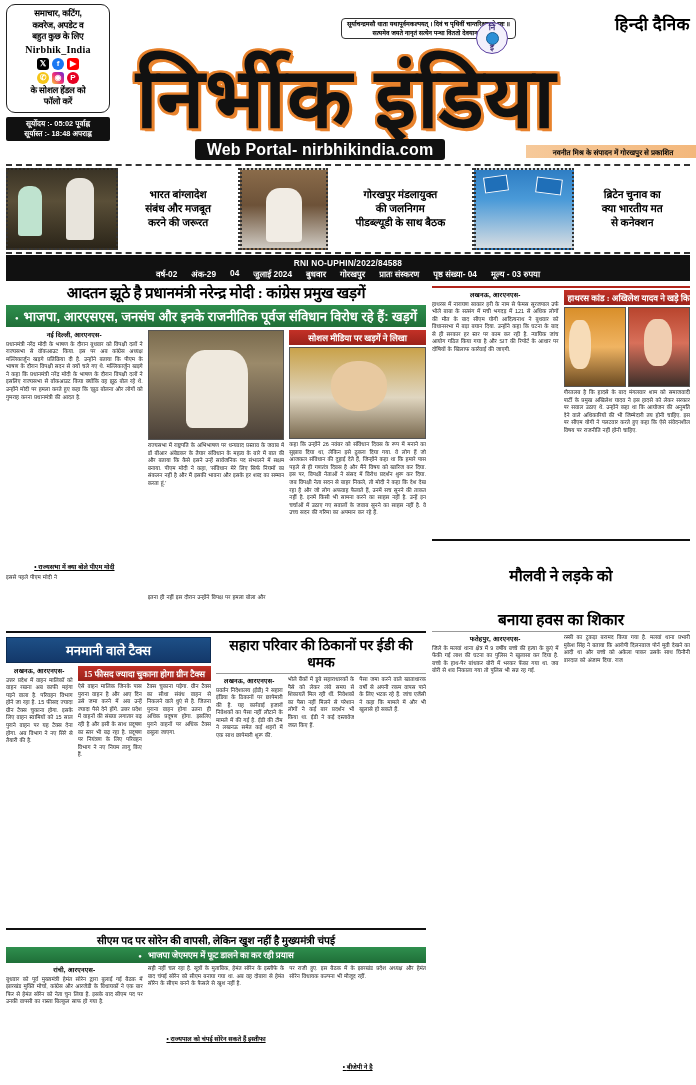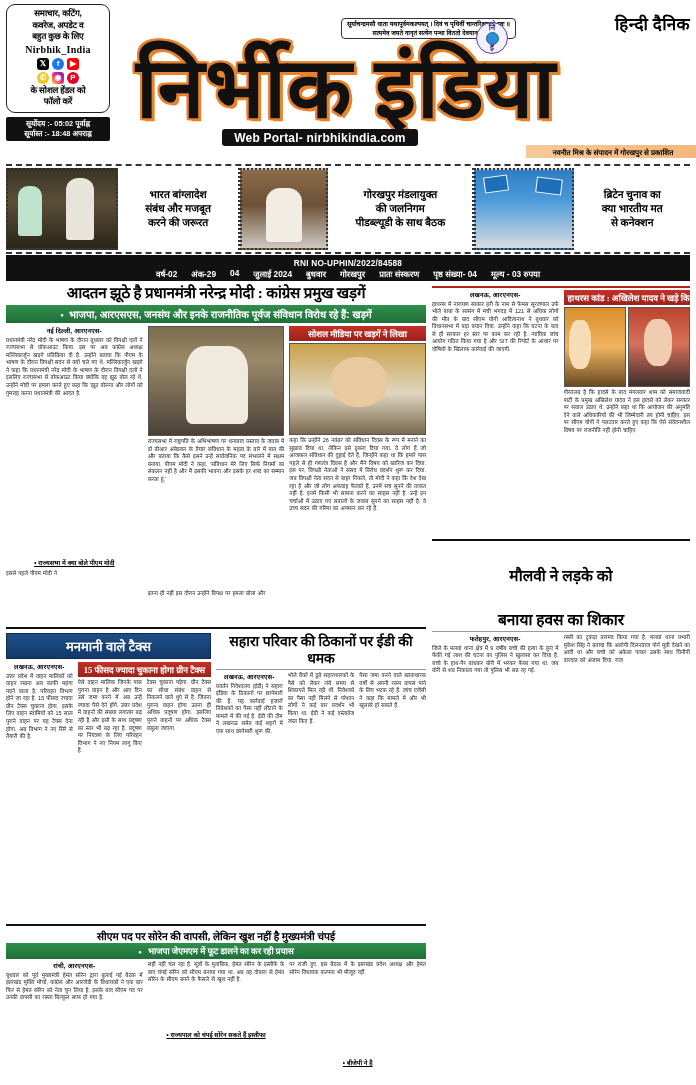--- a/index.html
+++ b/index.html
@@ -156,25 +156,25 @@
       2px -2px 0 #e8822c, -2px 2px 0 #e8822c,
       3px 3px 0 #e8822c;
     white-space: nowrap;
     margin-bottom: 2px;
     padding-top: 20px;
   }
   .web-portal {
     background: #111;
     color: #fff;
     font-weight: bold;
-    font-size: 12px;
+    font-size: 16px;
     padding: 1.5px 12px;
     border-radius: 3px;
     letter-spacing: 0.2px;
-    margin-bottom: 16px;
+    margin-bottom: 2px;
     position: relative;
     left: -26px;
   }
 
   .mh-right {
     width: 108px;
     flex: 0 0 108px;
     display: flex;
     flex-direction: column;
     justify-content: space-between;
@@ -299,21 +299,21 @@
     white-space: nowrap;
   }
   .headline-lead.r {
     font-size: 12.6px;
     line-height: 16px;
     white-space: normal;
   }
   .greenbar {
     background: linear-gradient(180deg,#2f8f4e,#1f6f38);
     color: #fff;
-    font-size: 10px;
+    font-size: 13px;
     font-weight: bold;
     text-align: center;
     padding: 2px 4px;
     margin: 3px 0 3px;
     white-space: nowrap;
     overflow: hidden;
   }
   .greenbar::before { content:'\25CF'; margin-right: 5px; font-size: 6px; vertical-align: middle; }
   .redbar {
     background: linear-gradient(180deg,#c33127,#9b221a);

